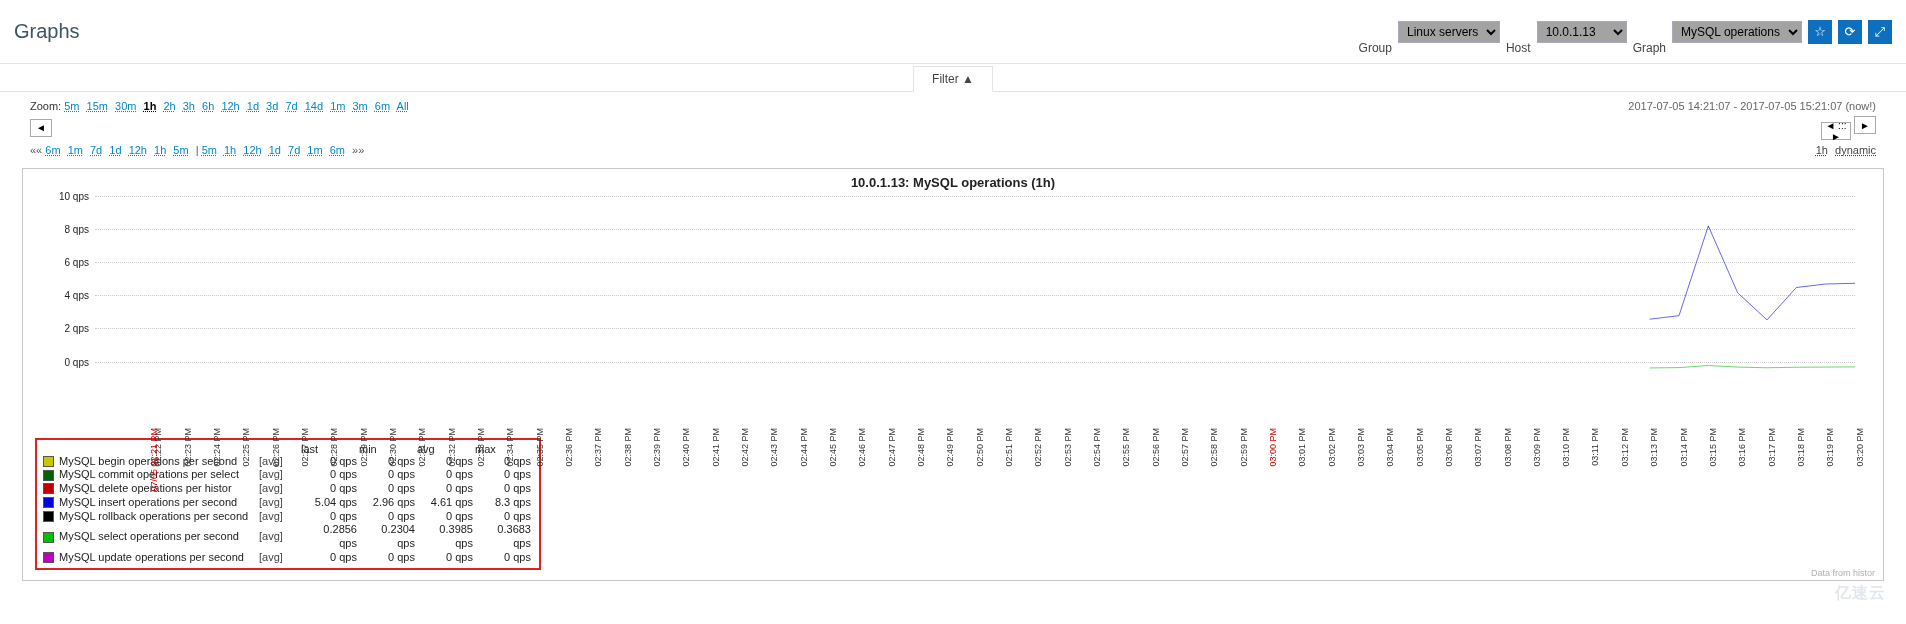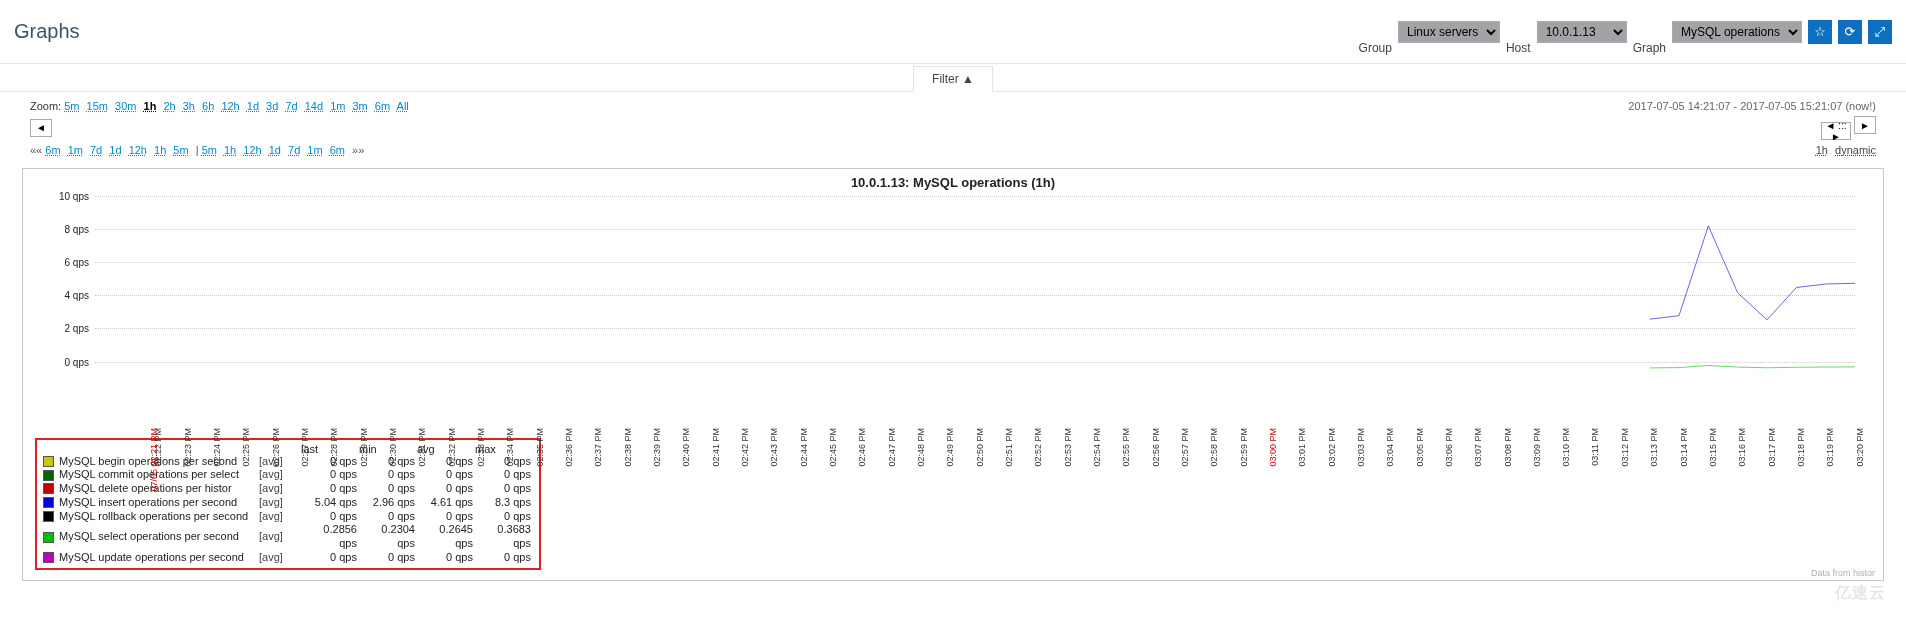--- a/index.html
+++ b/index.html
@@ -237,21 +237,21 @@
           <span>0 qps</span>
           <span>0 qps</span>
           <span>0 qps</span>
         </div>
         <div class="legend-row">
           <span class="swatch" style="background:#00c000"></span>
           <span class="name">MySQL select operations per second</span>
           <span class="agg">[avg]</span>
           <span>0.2856 qps</span>
           <span>0.2304 qps</span>
-          <span>0.2645 qps</span>
+          <span>0.3985 qps</span>
           <span>0.3683 qps</span>
         </div>
         <div class="legend-row">
           <span class="swatch" style="background:#c000c0"></span>
           <span class="name">MySQL update operations per second</span>
           <span class="agg">[avg]</span>
           <span>0 qps</span>
           <span>0 qps</span>
           <span>0 qps</span>
           <span>0 qps</span>

